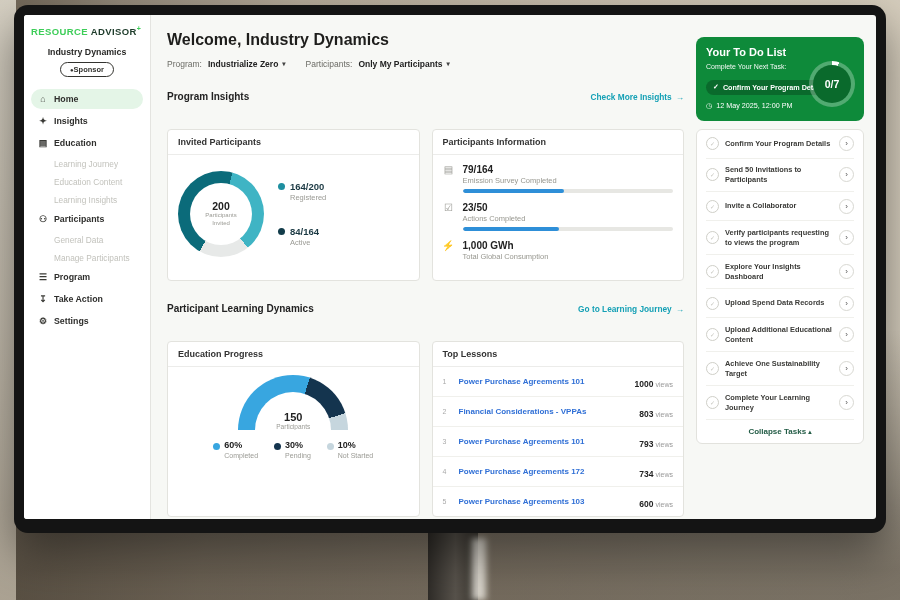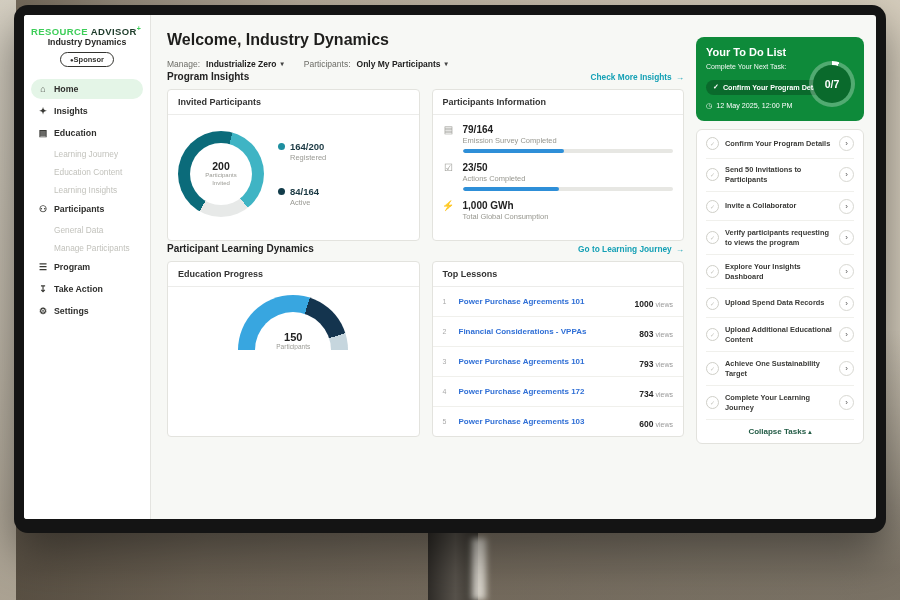--- a/index.html
+++ b/index.html
@@ -13,41 +13,41 @@
   .stand-glow{position:absolute;left:472px;top:538px;width:14px;height:62px;background:#efece4;filter:blur(3px);opacity:.8;}
   .monitor{position:absolute;left:14px;top:5px;width:872px;height:528px;background:#141414;border-radius:14px;box-shadow:0 20px 45px rgba(0,0,0,.45);}
   .screen{position:absolute;left:10px;top:10px;width:852px;height:504px;background:#f7f8f5;border-radius:3px;overflow:hidden;display:flex;}
 
   
   .sidebar{width:127px;flex:none;background:#fff;border-right:1px solid #e4e4e0;padding:10px 7px;box-sizing:border-box;}
   .brand{font-size:9.5px;font-weight:700;letter-spacing:.4px;white-space:nowrap;}
   .brand-green{color:#3dcd58;}
   .brand-dark{color:#1d3b2a;}
   .brand-plus{color:#3dcd58;font-size:7px;}
-  .org{text-align:center;}
+  .org{text-align:center;margin-top:10px;}
   .org-name{font-size:8.8px;font-weight:700;color:#2a2a28;}
   .org-badge{display:inline-flex;align-items:center;margin-top:5px;border:1px solid #33332f;border-radius:10px;padding:2px 9px;font-size:7.5px;font-weight:700;color:#33332f;}
   .badge-dot{font-size:6px;color:#33332f;}
   nav{margin-top:12px;}
   .nav-item{display:flex;align-items:center;gap:6px;padding:5px 7px;margin-bottom:2px;font-size:8.8px;font-weight:700;color:#2f2f2d;border-radius:12px;cursor:pointer;}
   .nav-item.active{background:#e4f5e7;}
   .nav-icon{width:10px;text-align:center;font-size:9px;color:#3a3a36;}
   .nav-sub{padding:4px 7px 4px 23px;font-size:8.3px;color:#c2c2bc;cursor:pointer;}
 
   
   .main{flex:1;min-width:0;padding:12px 12px 0 16px;box-sizing:border-box;}
   .title{margin:4px 0 10px;font-size:16px;font-weight:700;color:#1e1e1c;}
   .filters{display:flex;align-items:center;gap:6px;font-size:8.5px;color:#6c6c66;}
   .f-value{display:inline-flex;align-items:center;gap:4px;font-weight:700;color:#222;margin-right:14px;cursor:pointer;}
   .caret{font-size:6.5px;color:#444;}
-  .section{display:flex;justify-content:space-between;align-items:center;margin:2px 0 7px;}
+  .section{display:flex;justify-content:space-between;align-items:center;margin:22px 0 7px;}
   .section-title{font-size:10px;font-weight:700;color:#222;}
   .link{display:inline-flex;align-items:center;gap:4px;font-size:8.3px;font-weight:700;color:#14a0b5;cursor:pointer;}
   .cards{display:grid;grid-template-columns:1fr 1fr;gap:12px;}
-  .card{background:#fff;border:1px solid #e3e3de;border-radius:4px;overflow:hidden;}
+  .card{background:#fff;border:1px solid #e3e3de;border-radius:4px;overflow:hidden;margin-top:20px;}
   .card-title{font-size:9px;font-weight:700;color:#333;padding:7px 10px;border-bottom:1px solid #ececea;}
   .card-body{padding:9px 10px 10px;}
 
   
   .invited-body{display:flex;align-items:center;gap:14px;min-height:100px;}
   .donut{position:relative;width:86px;height:86px;border-radius:50%;flex:none;
     background:conic-gradient(from 210deg,#0b6b7a 0 46%,#3fb4c4 46% 81%,#e7e9e8 81% 100%);}
   .donut::after{content:"";position:absolute;inset:12px;background:#fff;border-radius:50%;}
   .donut-center{position:absolute;inset:0;display:flex;flex-direction:column;align-items:center;justify-content:center;z-index:1;text-align:center;}
   .dc-val{font-size:10.5px;font-weight:700;color:#222;}
@@ -170,21 +170,21 @@
             <span class="nav-icon">⚙</span>
             <span>Settings</span>
           </div>
         </nav>
       </aside>
 
       <main class="main">
         <h1 class="title">Welcome, Industry Dynamics</h1>
 
         <div class="filters">
-          <span>Manage:</span>
+          <span>Program:</span>
           <span class="f-value">
             <span>Industrialize Zero</span>
             <span class="caret">▾</span>
           </span>
           <span>Participants:</span>
           <span class="f-value">
             <span>Only My Participants</span>
             <span class="caret">▾</span>
           </span>
         </div>
@@ -275,20 +275,43 @@
             <div class="card-title">Education Progress</div>
             <div class="card-body edu-body">
               <div class="gauge">
                 <div class="gauge-arc"></div>
                 <div class="gauge-hole"></div>
                 <div class="gauge-center">
                   <div class="gc-val">150</div>
                   <div class="gc-lab">Participants</div>
                 </div>
               </div>
+              <div class="legend3">
+                <div>
+                  <div class="eg-top">
+                      <span class="dot dot-blue"></span>
+                      <span>60%</span>
+                    </div>
+                  <div class="eg-lab">Completed</div>
+                </div>
+                <div>
+                  <div class="eg-top">
+                      <span class="dot dot-dark"></span>
+                      <span>30%</span>
+                    </div>
+                  <div class="eg-lab">Pending</div>
+                </div>
+                <div>
+                  <div class="eg-top">
+                      <span class="dot dot-pale"></span>
+                      <span>10%</span>
+                    </div>
+                  <div class="eg-lab">Not Started</div>
+                </div>
+              </div>
             </div>
           </div>
 
           <div class="card">
             <div class="card-title">Top Lessons</div>
             <div>
               <div class="lesson">
                 <span class="l-rank">1</span>
                 <span class="l-title">Power Purchase Agreements 101</span>
                 <span class="l-views"><span class="v-num">1000</span><span class="v-unit">views</span></span>

